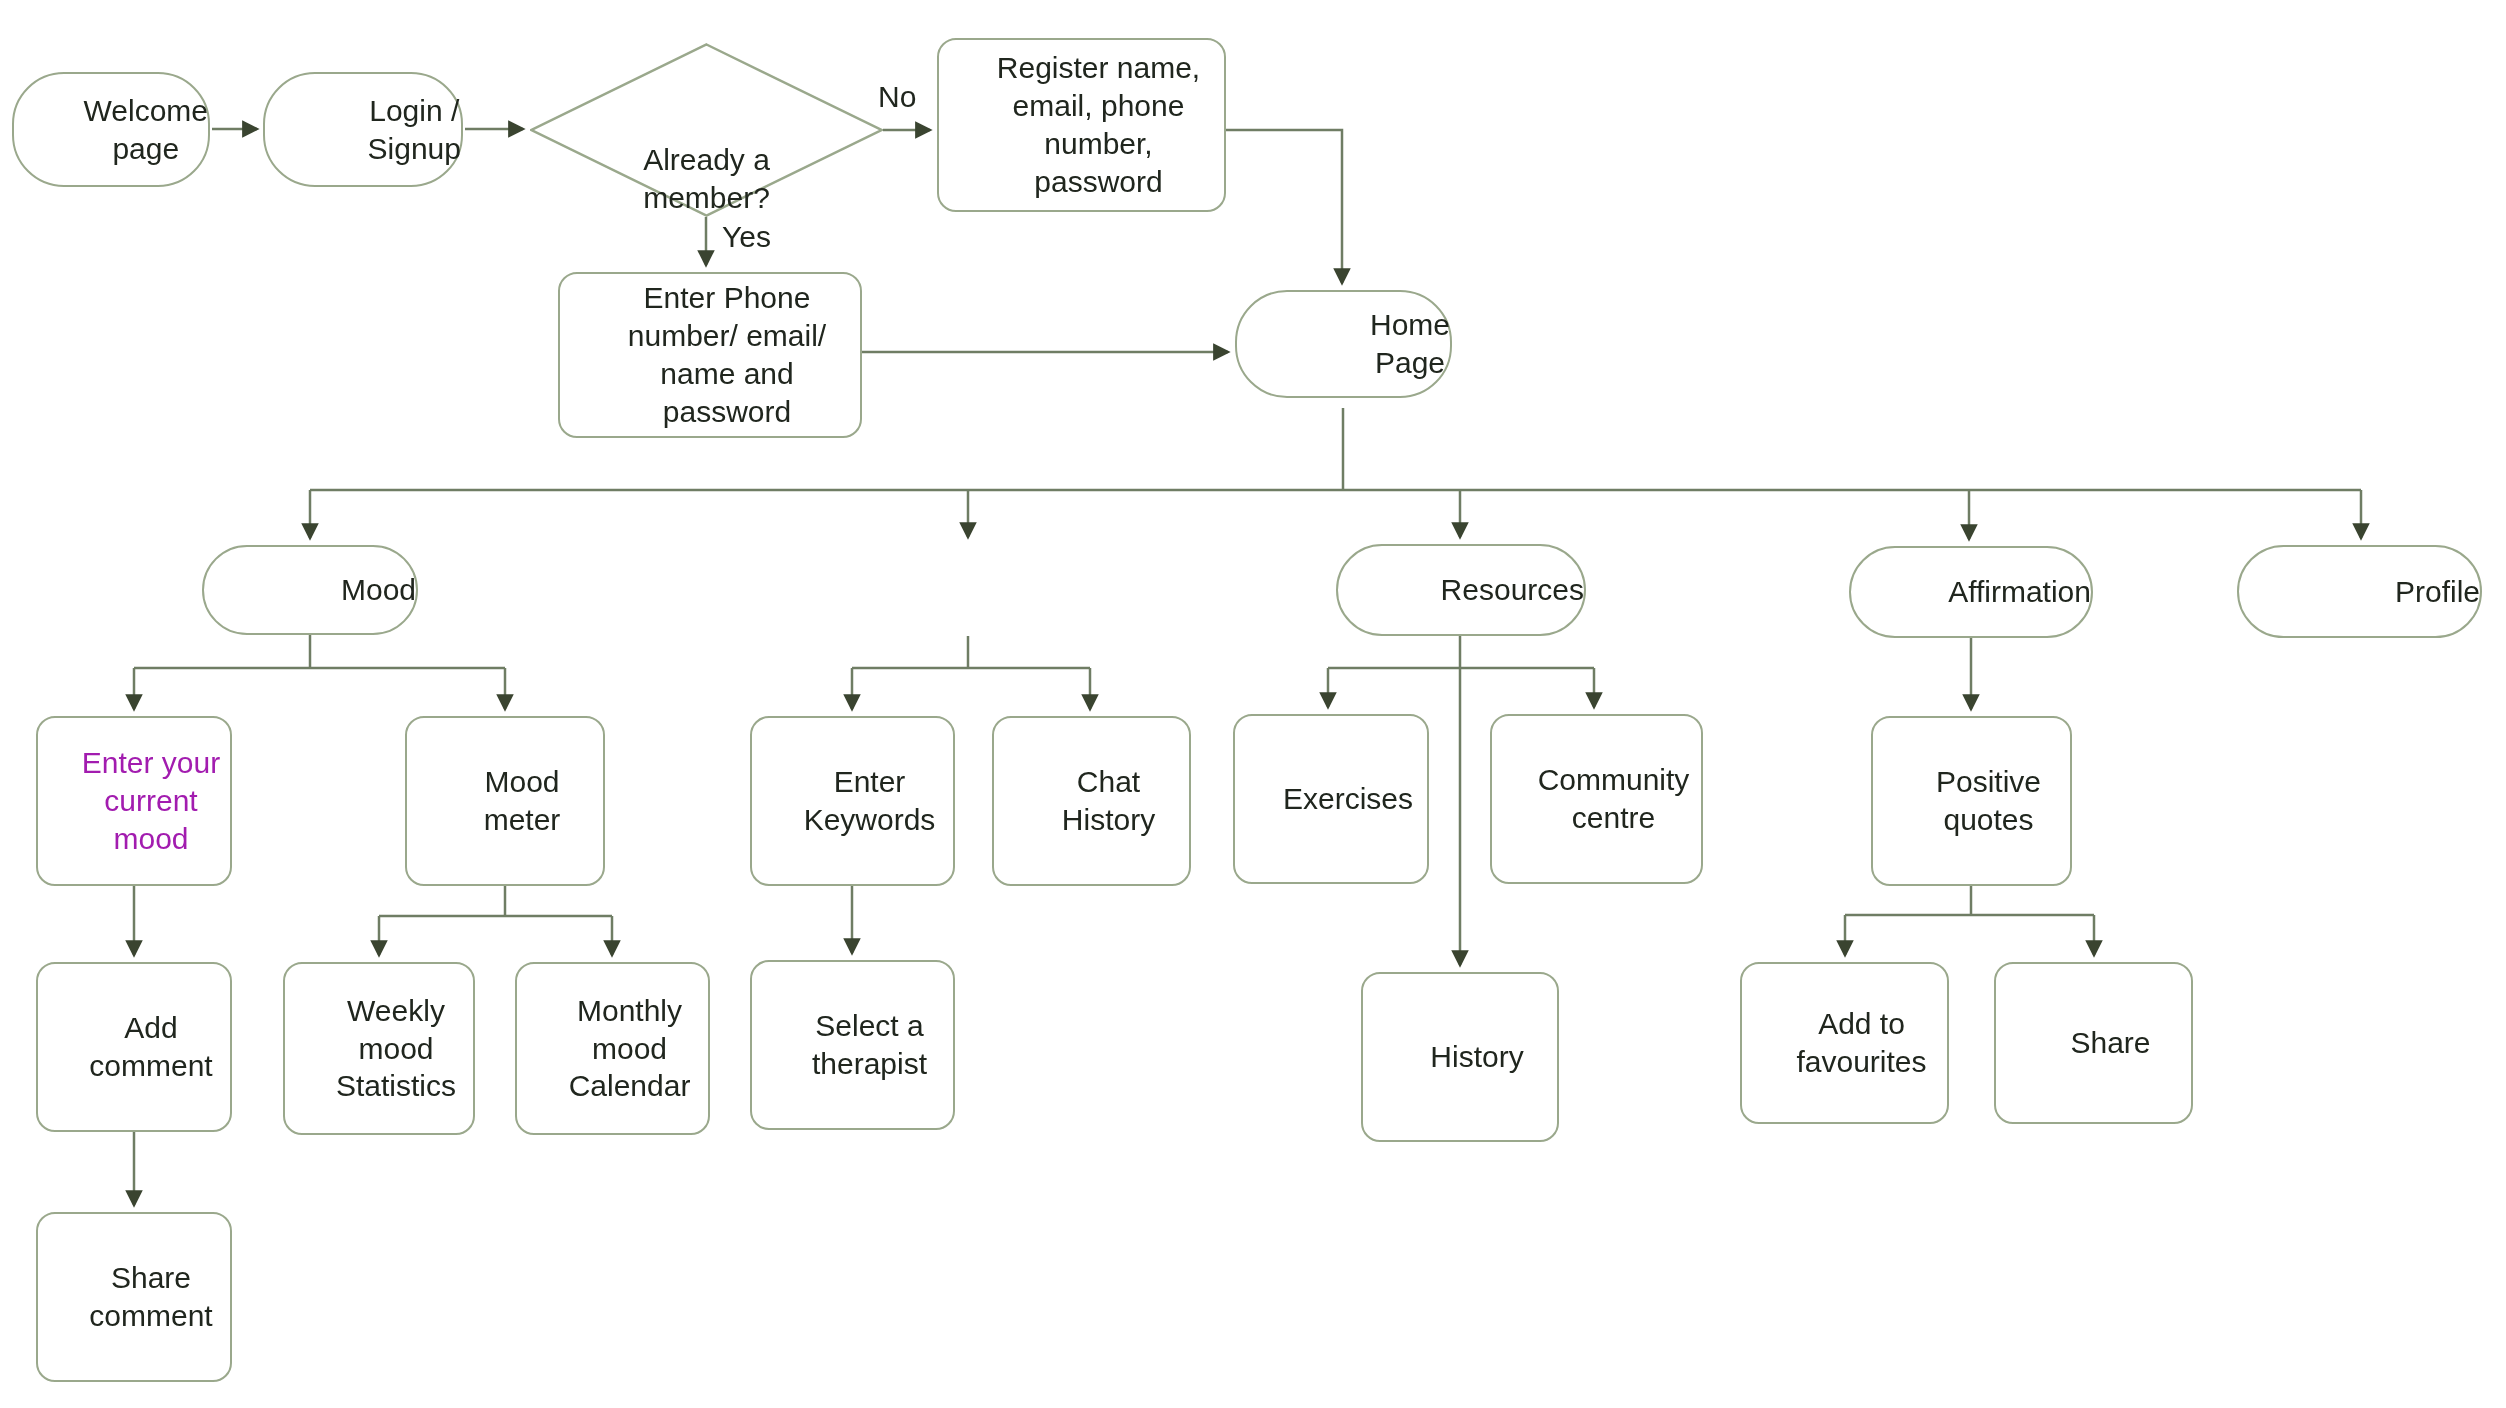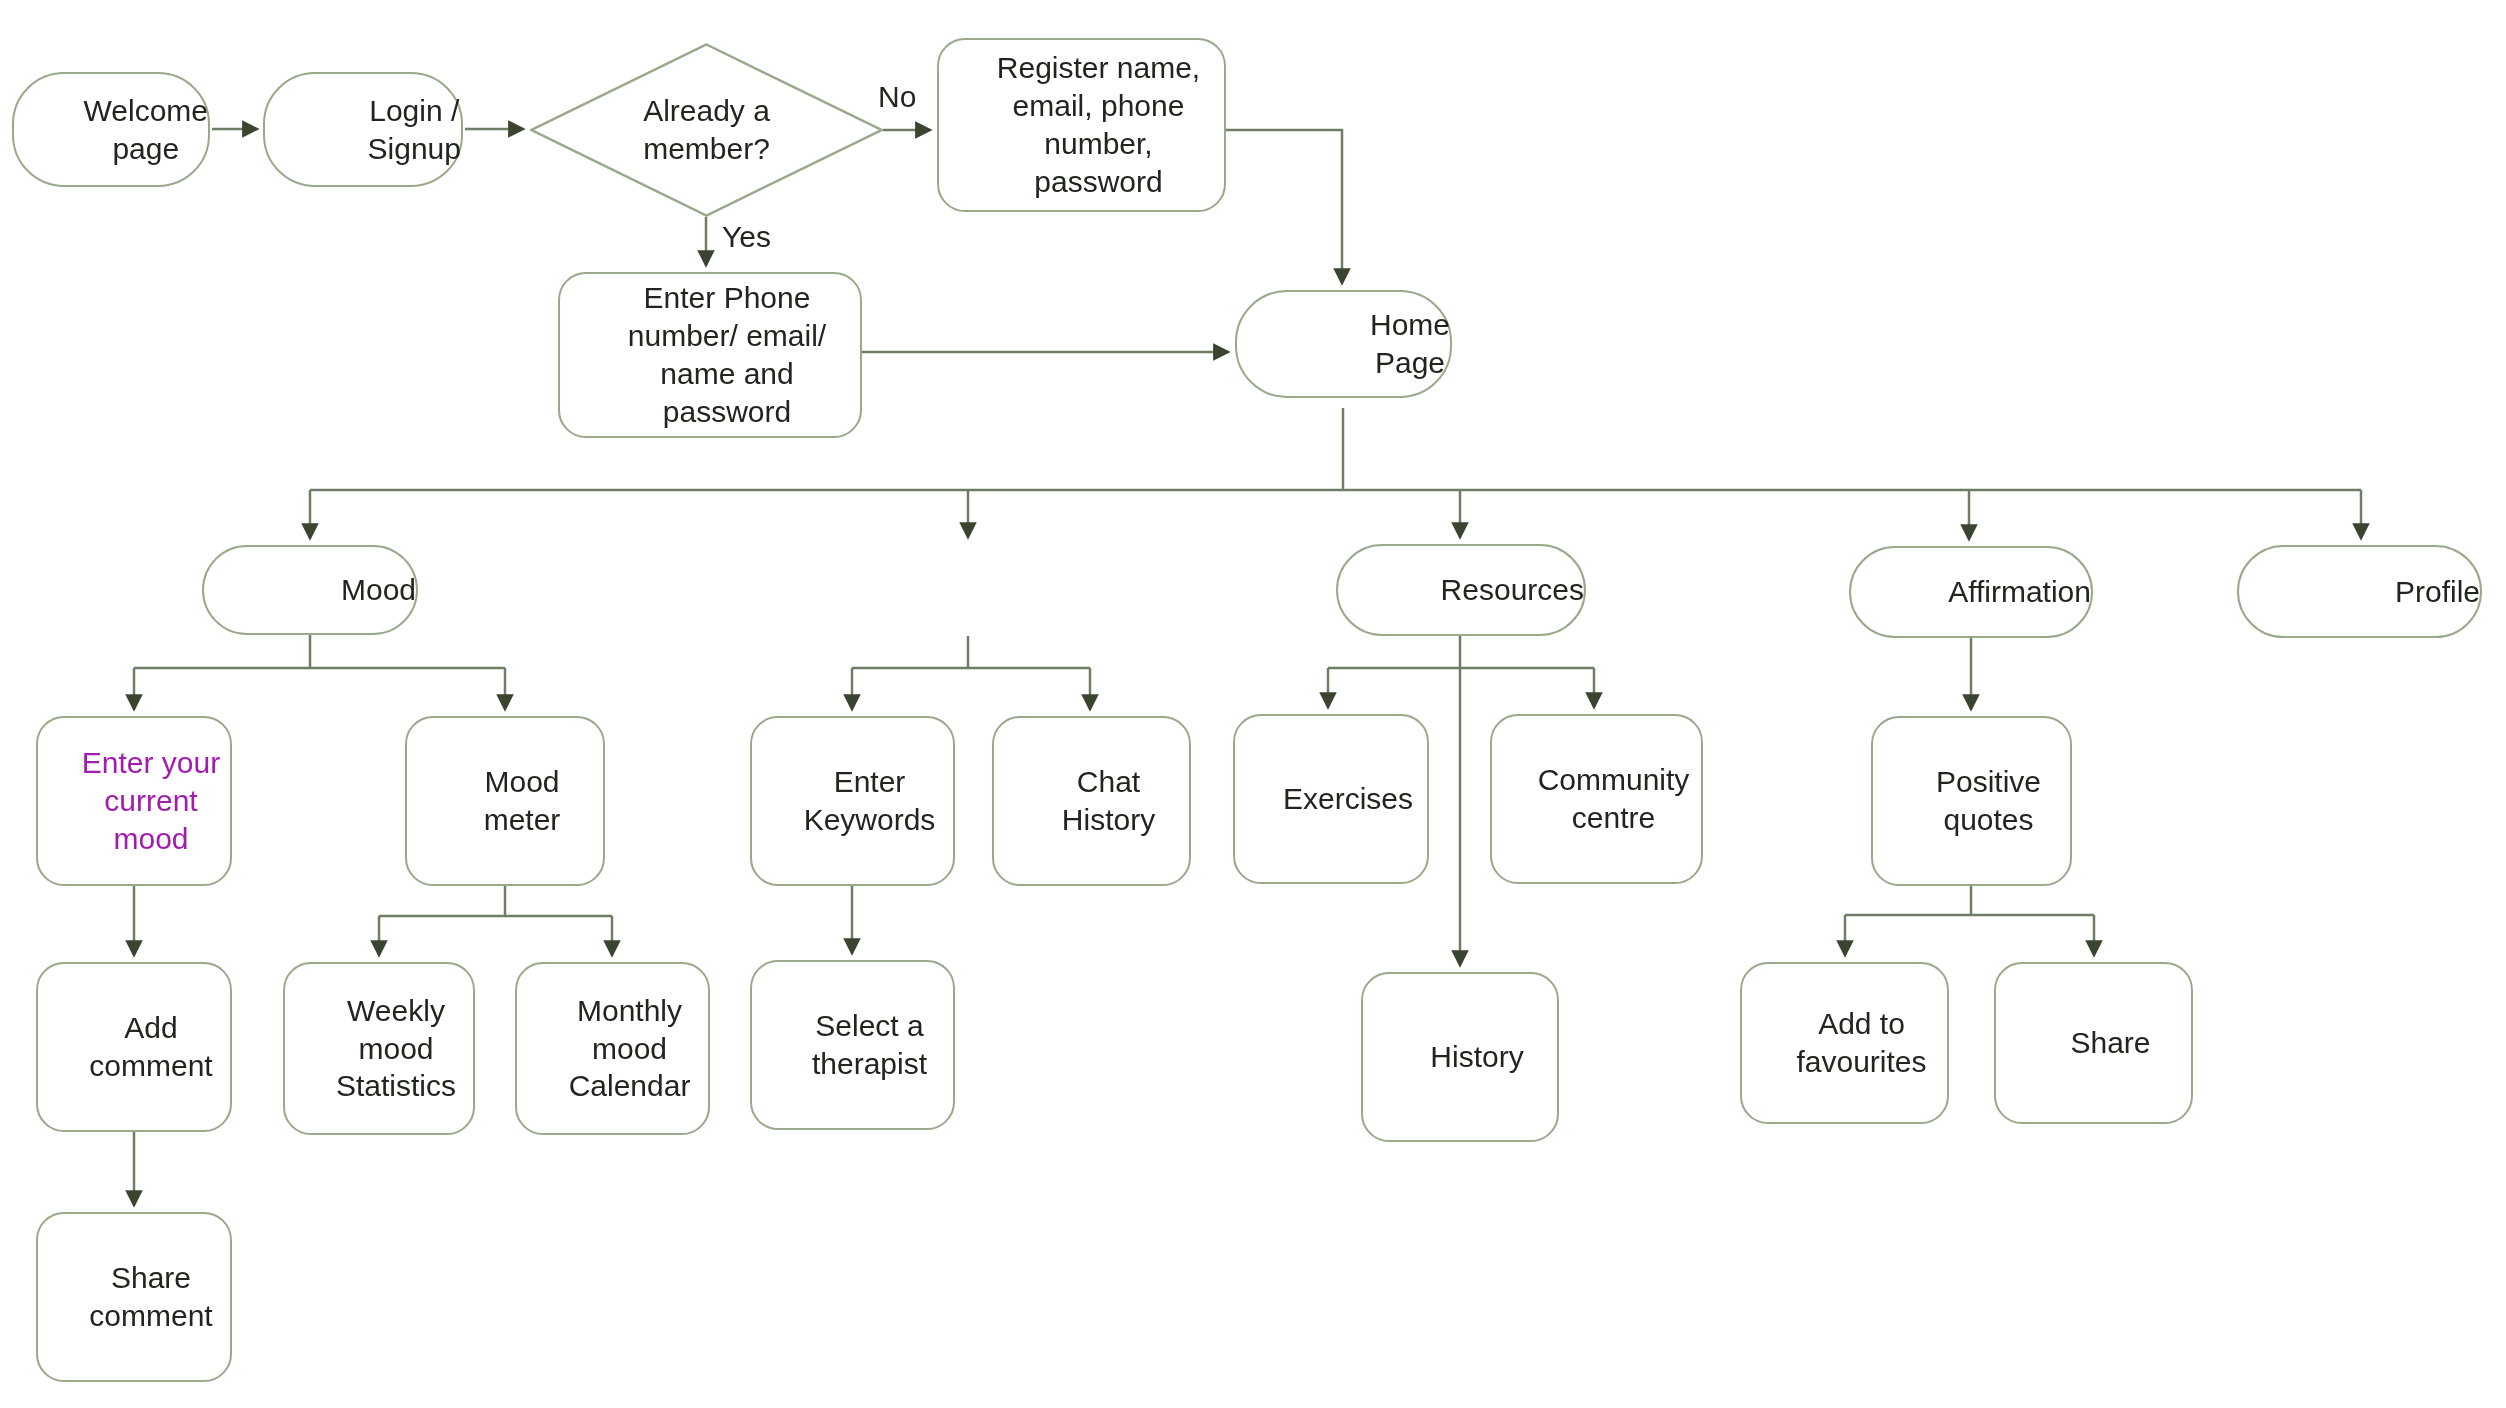--- a/index.html
+++ b/index.html
@@ -24,23 +24,23 @@
     position: absolute;
     box-sizing: border-box;
     display: flex;
     align-items: center;
     justify-content: center;
     text-align: center;
     background: #ffffff;
     border: 2.5px solid #9aa88c;
     color: #20261e;
   }
-  .node.rounded { border-radius: 28px; padding-left: 34px; }
+  .node.rounded { border-radius: 19px; padding-left: 34px; }
   .node.stadium { border-radius: 52px; justify-content: flex-end; }
-  .node.diamond { border: none; background: transparent; }
+  .node.diamond { border: none; background: transparent; align-items: flex-end; }
   .node.diamond svg {
     position: absolute;
     left: 0; top: 0;
   }
   .node .lbl {
     position: relative;
     white-space: pre-line;
     line-height: 1.26;
     font-size: 30px;
     z-index: 1;

